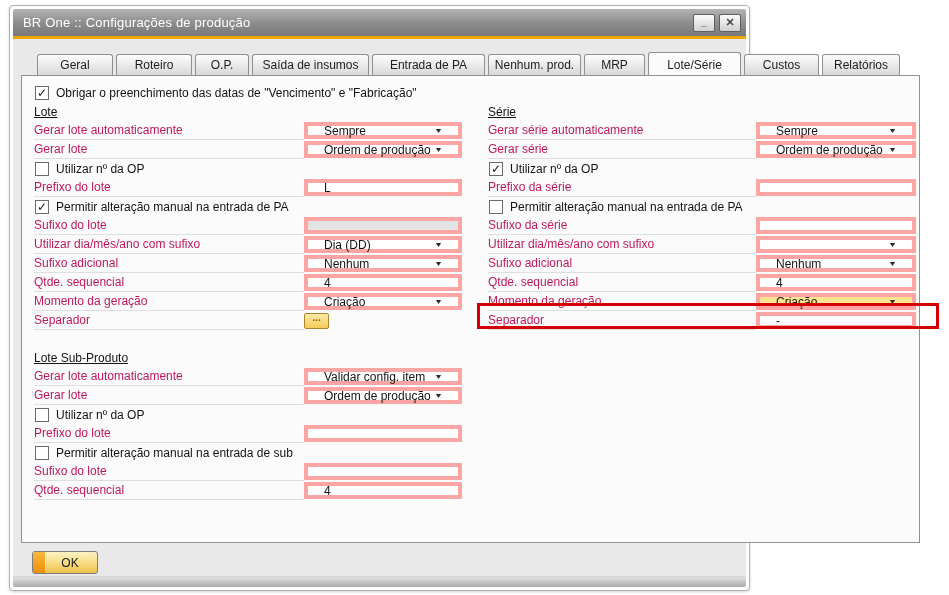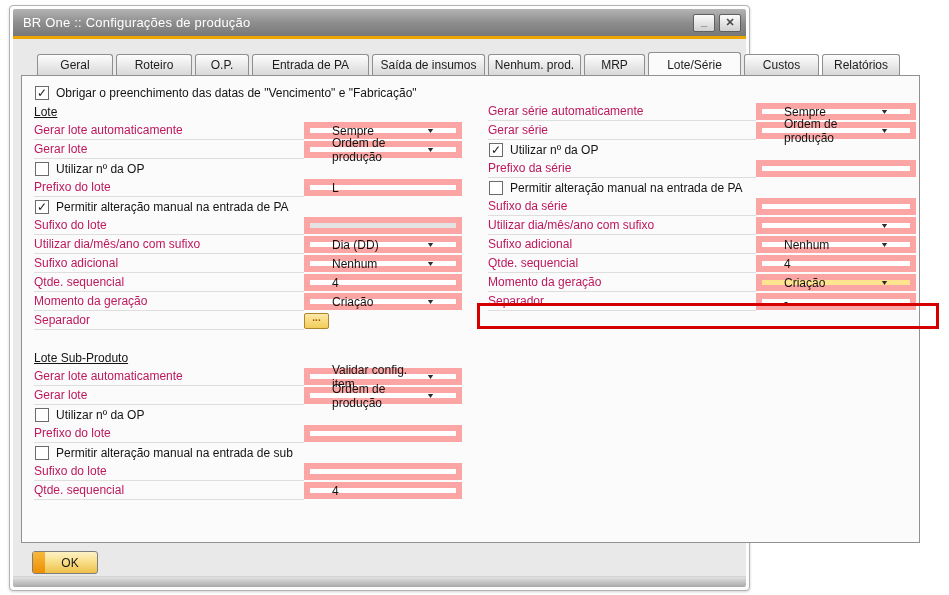--- a/index.html
+++ b/index.html
@@ -53,22 +53,22 @@
   .col-right { left:466px; top:26px; width:428px; }
   .row { height:19px; display:flex; align-items:center; }
   .lbl {
     flex:1; align-self:stretch; display:flex; align-items:center;
     font-size:12px; color:#be185d; border-bottom:1px solid #dedede;
   }
   .sechdr { font-size:12px; text-decoration:underline; }
   .gap18 { height:18px; }
 
   .ctl {
-    width:158px; height:17px; border:6px solid #fca5a5; background:#ffffff;
-    display:flex; align-items:center; padding:0 22px; font-size:12px; margin-left:auto; cursor:default;
+    width:158px; height:17px; border:4px solid #fca5a5; background:#ffffff;
+    display:flex; align-items:center; padding:0 16px; font-size:12px; margin-left:auto; cursor:default;
   }
   .col-right .ctl { width:160px; }
   .ctl .arrow { margin-left:auto; font-size:7px; color:#2c2c2c; transform:scaleX(1.3); }
   .ctl.disabled { background:#e3e3e3; }
   .ctl.goldfocus { background:#ffe48f; }
   .ctlzone { width:158px; margin-left:auto; display:flex; align-items:center; }
   .mini-btn {
     width:25px; height:16px; border:1px solid #ad852b; border-radius:2px;
     background:linear-gradient(#fce9a9,#f3cc58); color:#a05c00; font-weight:bold;
     font-size:10px; display:flex; align-items:center; justify-content:center; line-height:0; padding-bottom:5px;
@@ -121,24 +121,24 @@
       <div class="tab">
           <span>Geral</span>
         </div>
       <div class="tab">
           <span>Roteiro</span>
         </div>
       <div class="tab">
           <span>O.P.</span>
         </div>
       <div class="tab">
+          <span>Saída de insumos</span>
+        </div>
+      <div class="tab">
           <span>Entrada de PA</span>
-        </div>
-      <div class="tab">
-          <span>Saída de insumos</span>
         </div>
       <div class="tab">
           <span>Nenhum. prod.</span>
         </div>
       <div class="tab">
           <span>MRP</span>
         </div>
       <div class="tab active">
           <span>Lote/Série</span>
         </div>
@@ -288,20 +288,23 @@
 
         <div class="row">
           <span class="lbl">Qtde. sequencial</span>
           <span class="ctl">
             <span>4</span>
           </span>
         </div>
       </div>
 
       <div class="col col-right">
+        <div class="row nol">
+          <span class="sechdr">Série</span>
+        </div>
 
         <div class="row">
           <span class="lbl">Gerar série automaticamente</span>
           <span class="ctl">
             <span>Sempre</span>
             <span class="arrow">▼</span>
           </span>
         </div>
 
         <div class="row">

